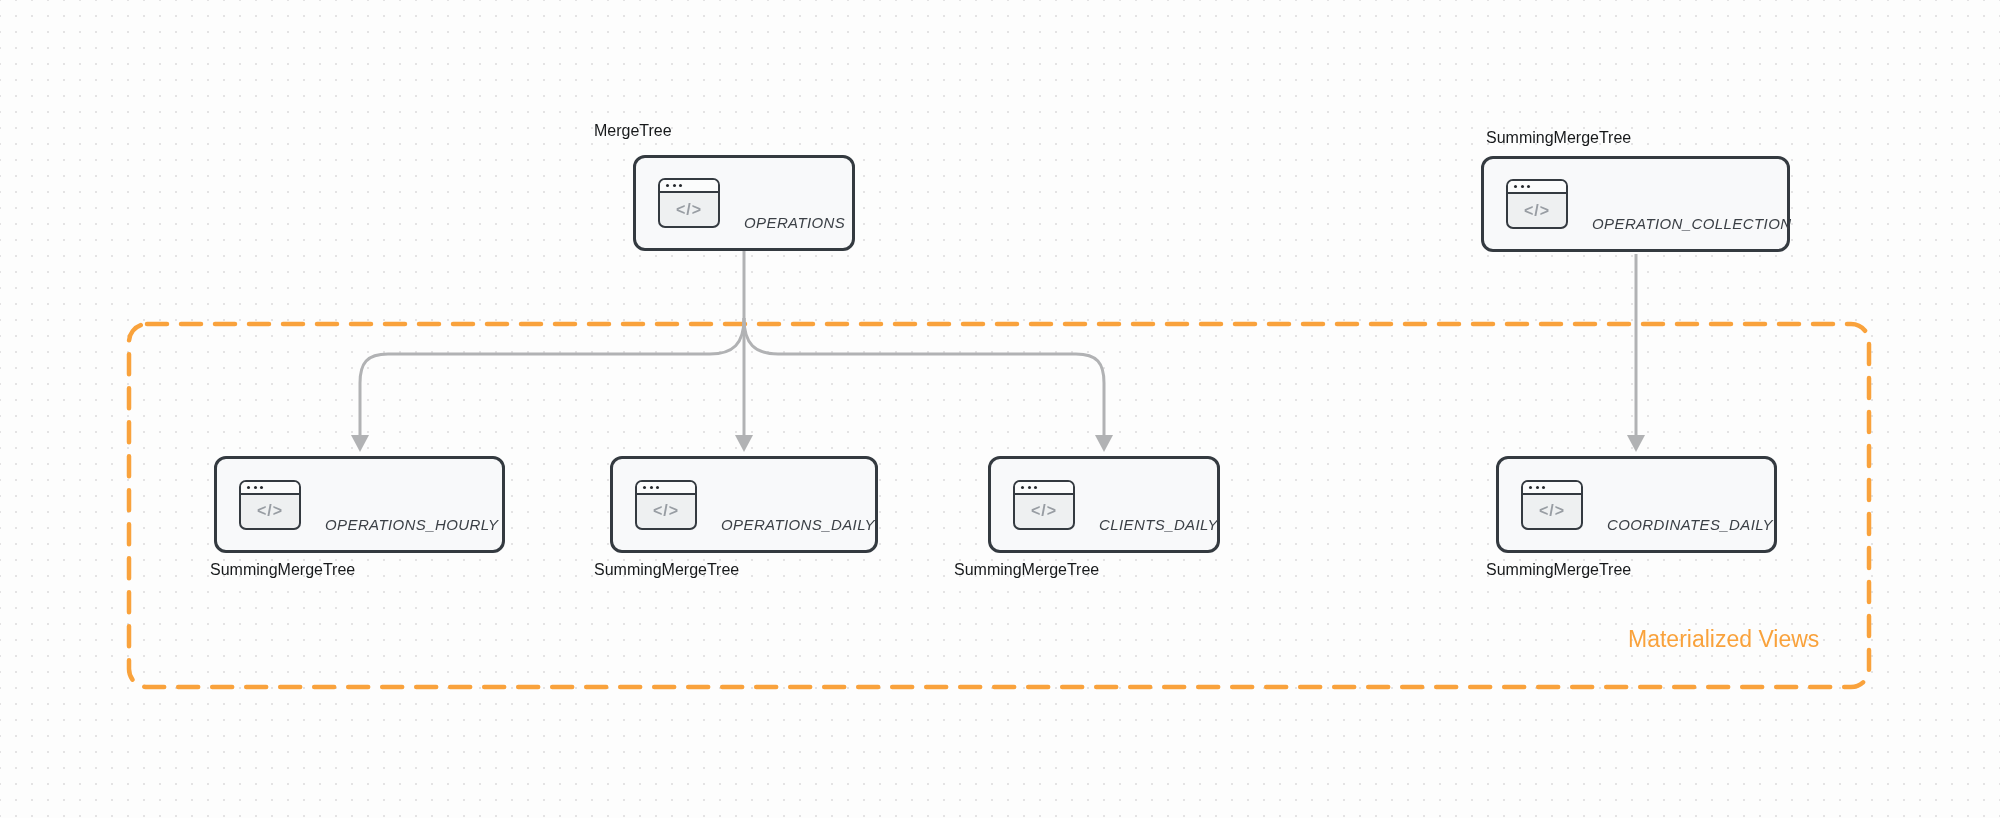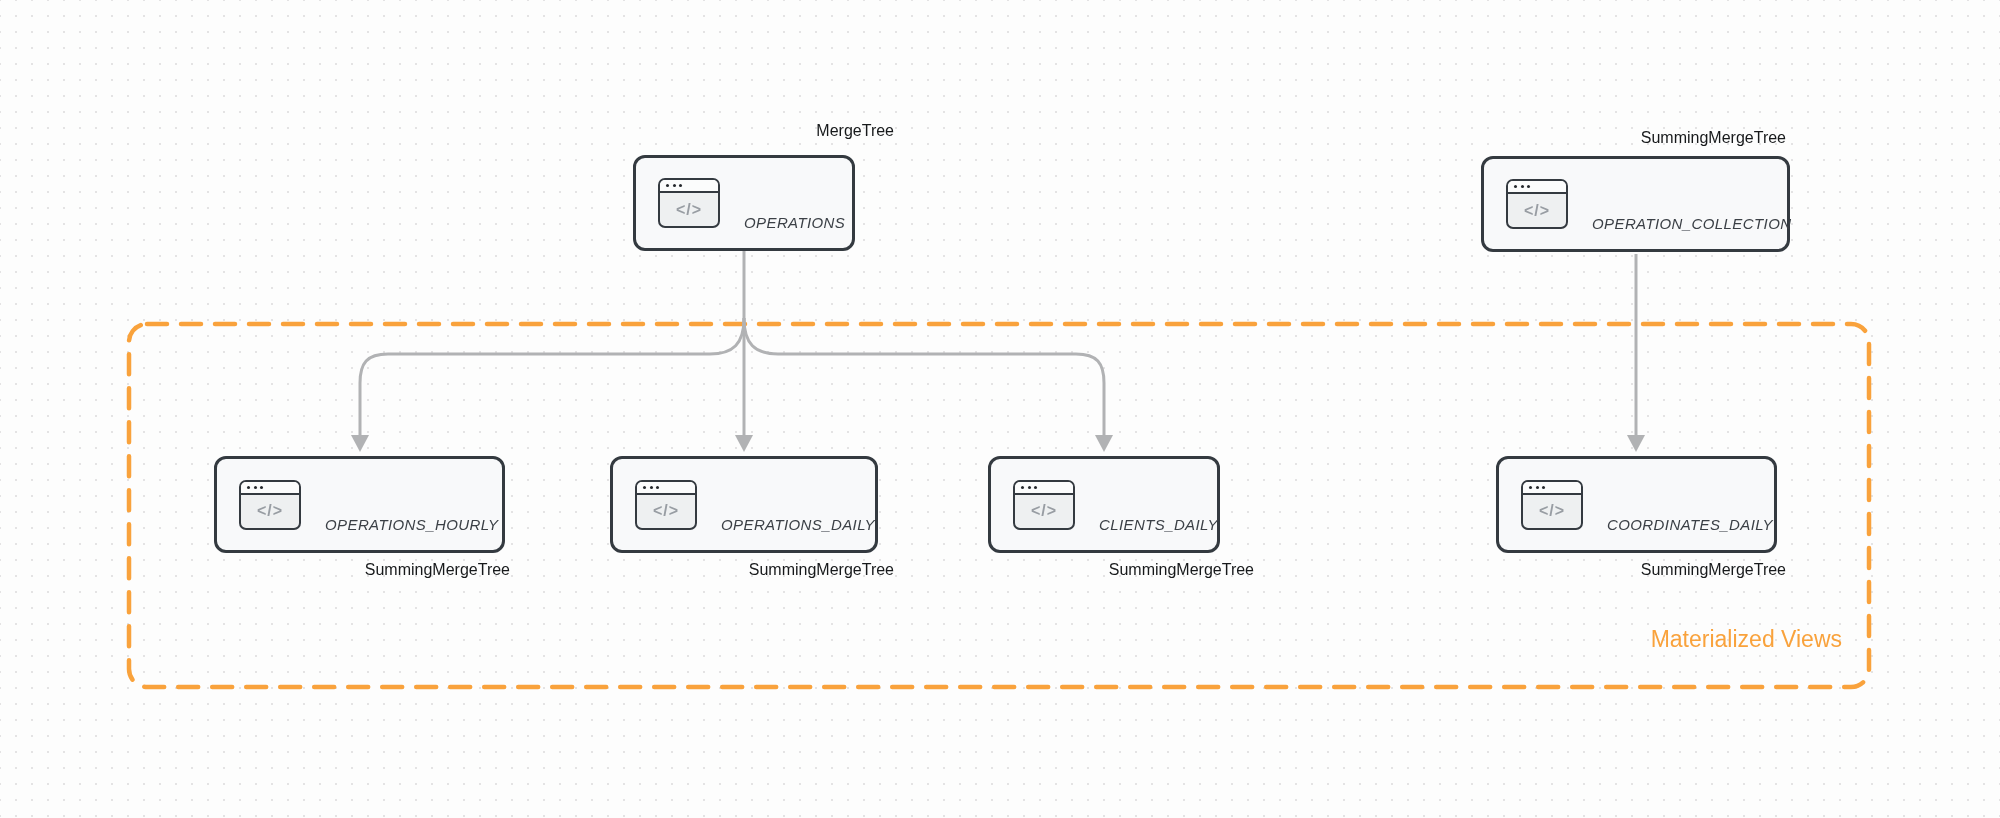--- a/index.html
+++ b/index.html
@@ -69,38 +69,38 @@
     color:#989da3;
     font-weight:700;
     font-size:16px;
     letter-spacing:1px;
   }
 
   
   .engine-label{
     position:absolute;
     width:300px;
-    text-align:right;
+    text-align:left;
     font-size:16px;
     color:#17191b;
     white-space:nowrap;
   }
   .e-operations-top {left:594px; top:122px;}
   .e-collection-top {left:1486px;top:129px;}
   .e-hourly-bottom  {left:210px; top:561px;}
   .e-daily-bottom   {left:594px; top:561px;}
   .e-clients-bottom {left:954px; top:561px;}
   .e-coords-bottom  {left:1486px;top:561px;}
 
   
   .group-label{
     position:absolute;
     left:1628px;top:626px;
     width:214px;
-    text-align:right;
+    text-align:left;
     font-size:23px;
     font-weight:500;
     color:#f9a23c;
     white-space:nowrap;
   }
 </style>
 </head>
 <body>
 
 <div class="canvas">

